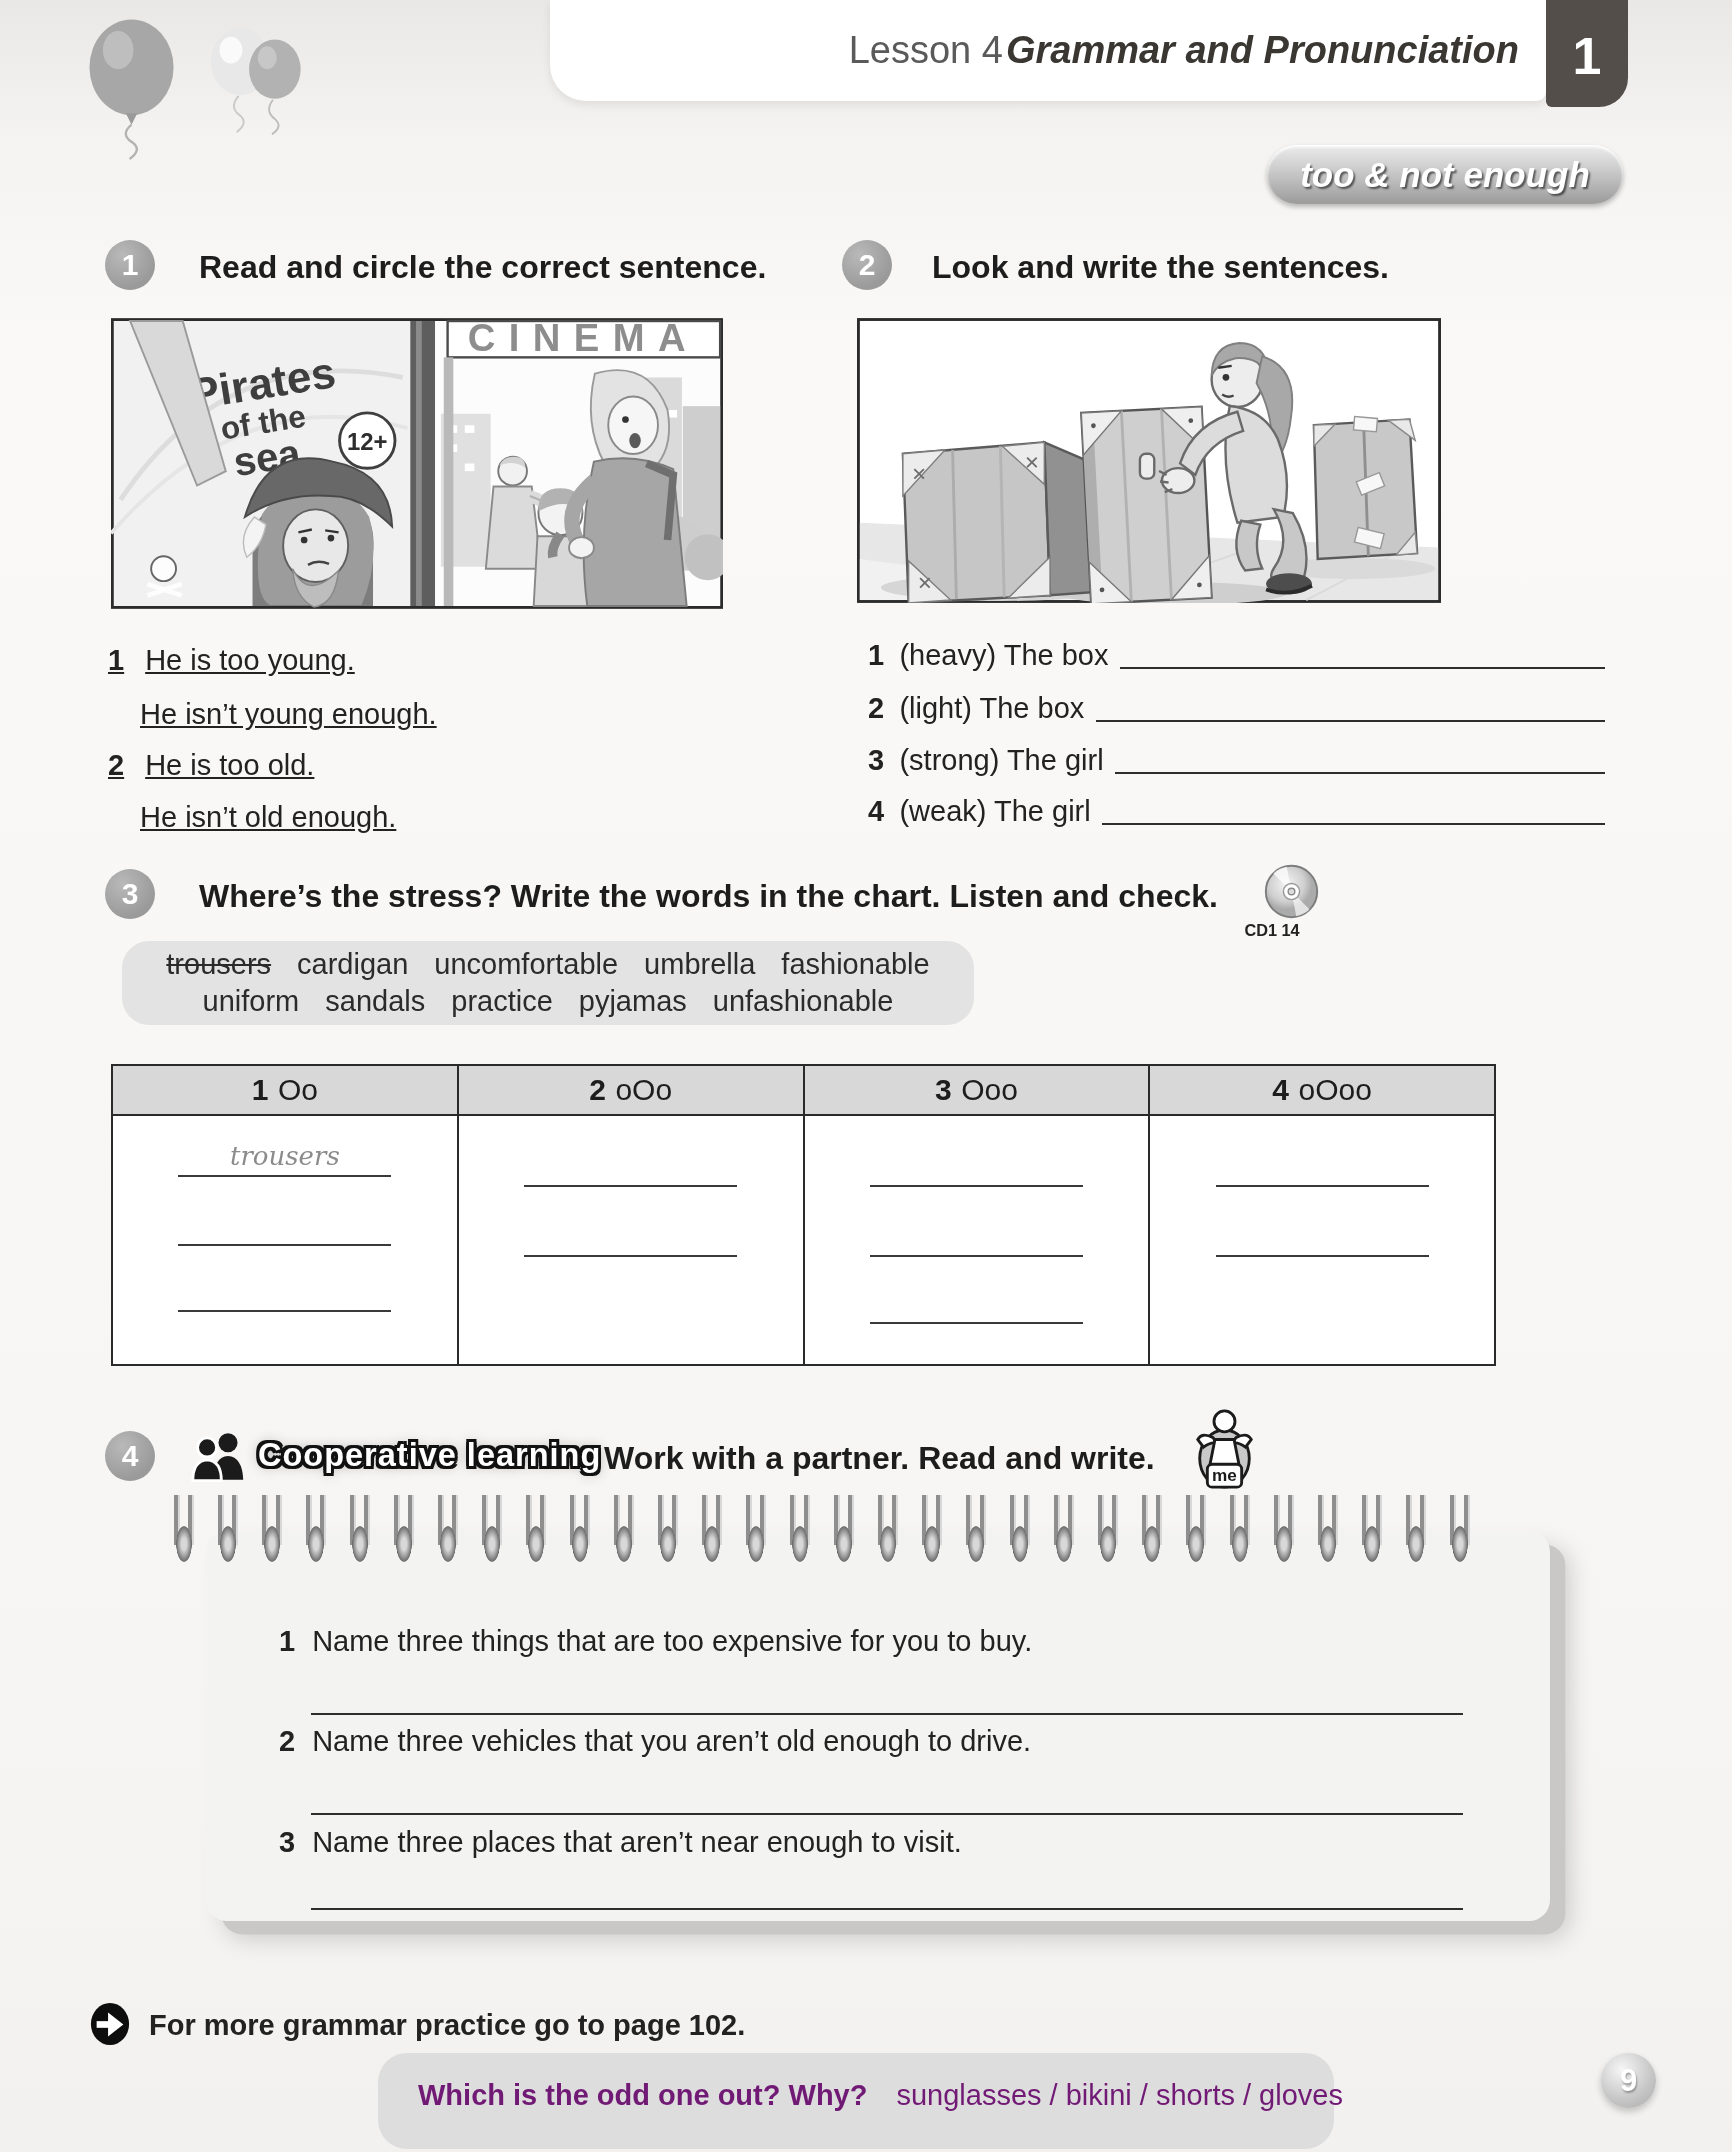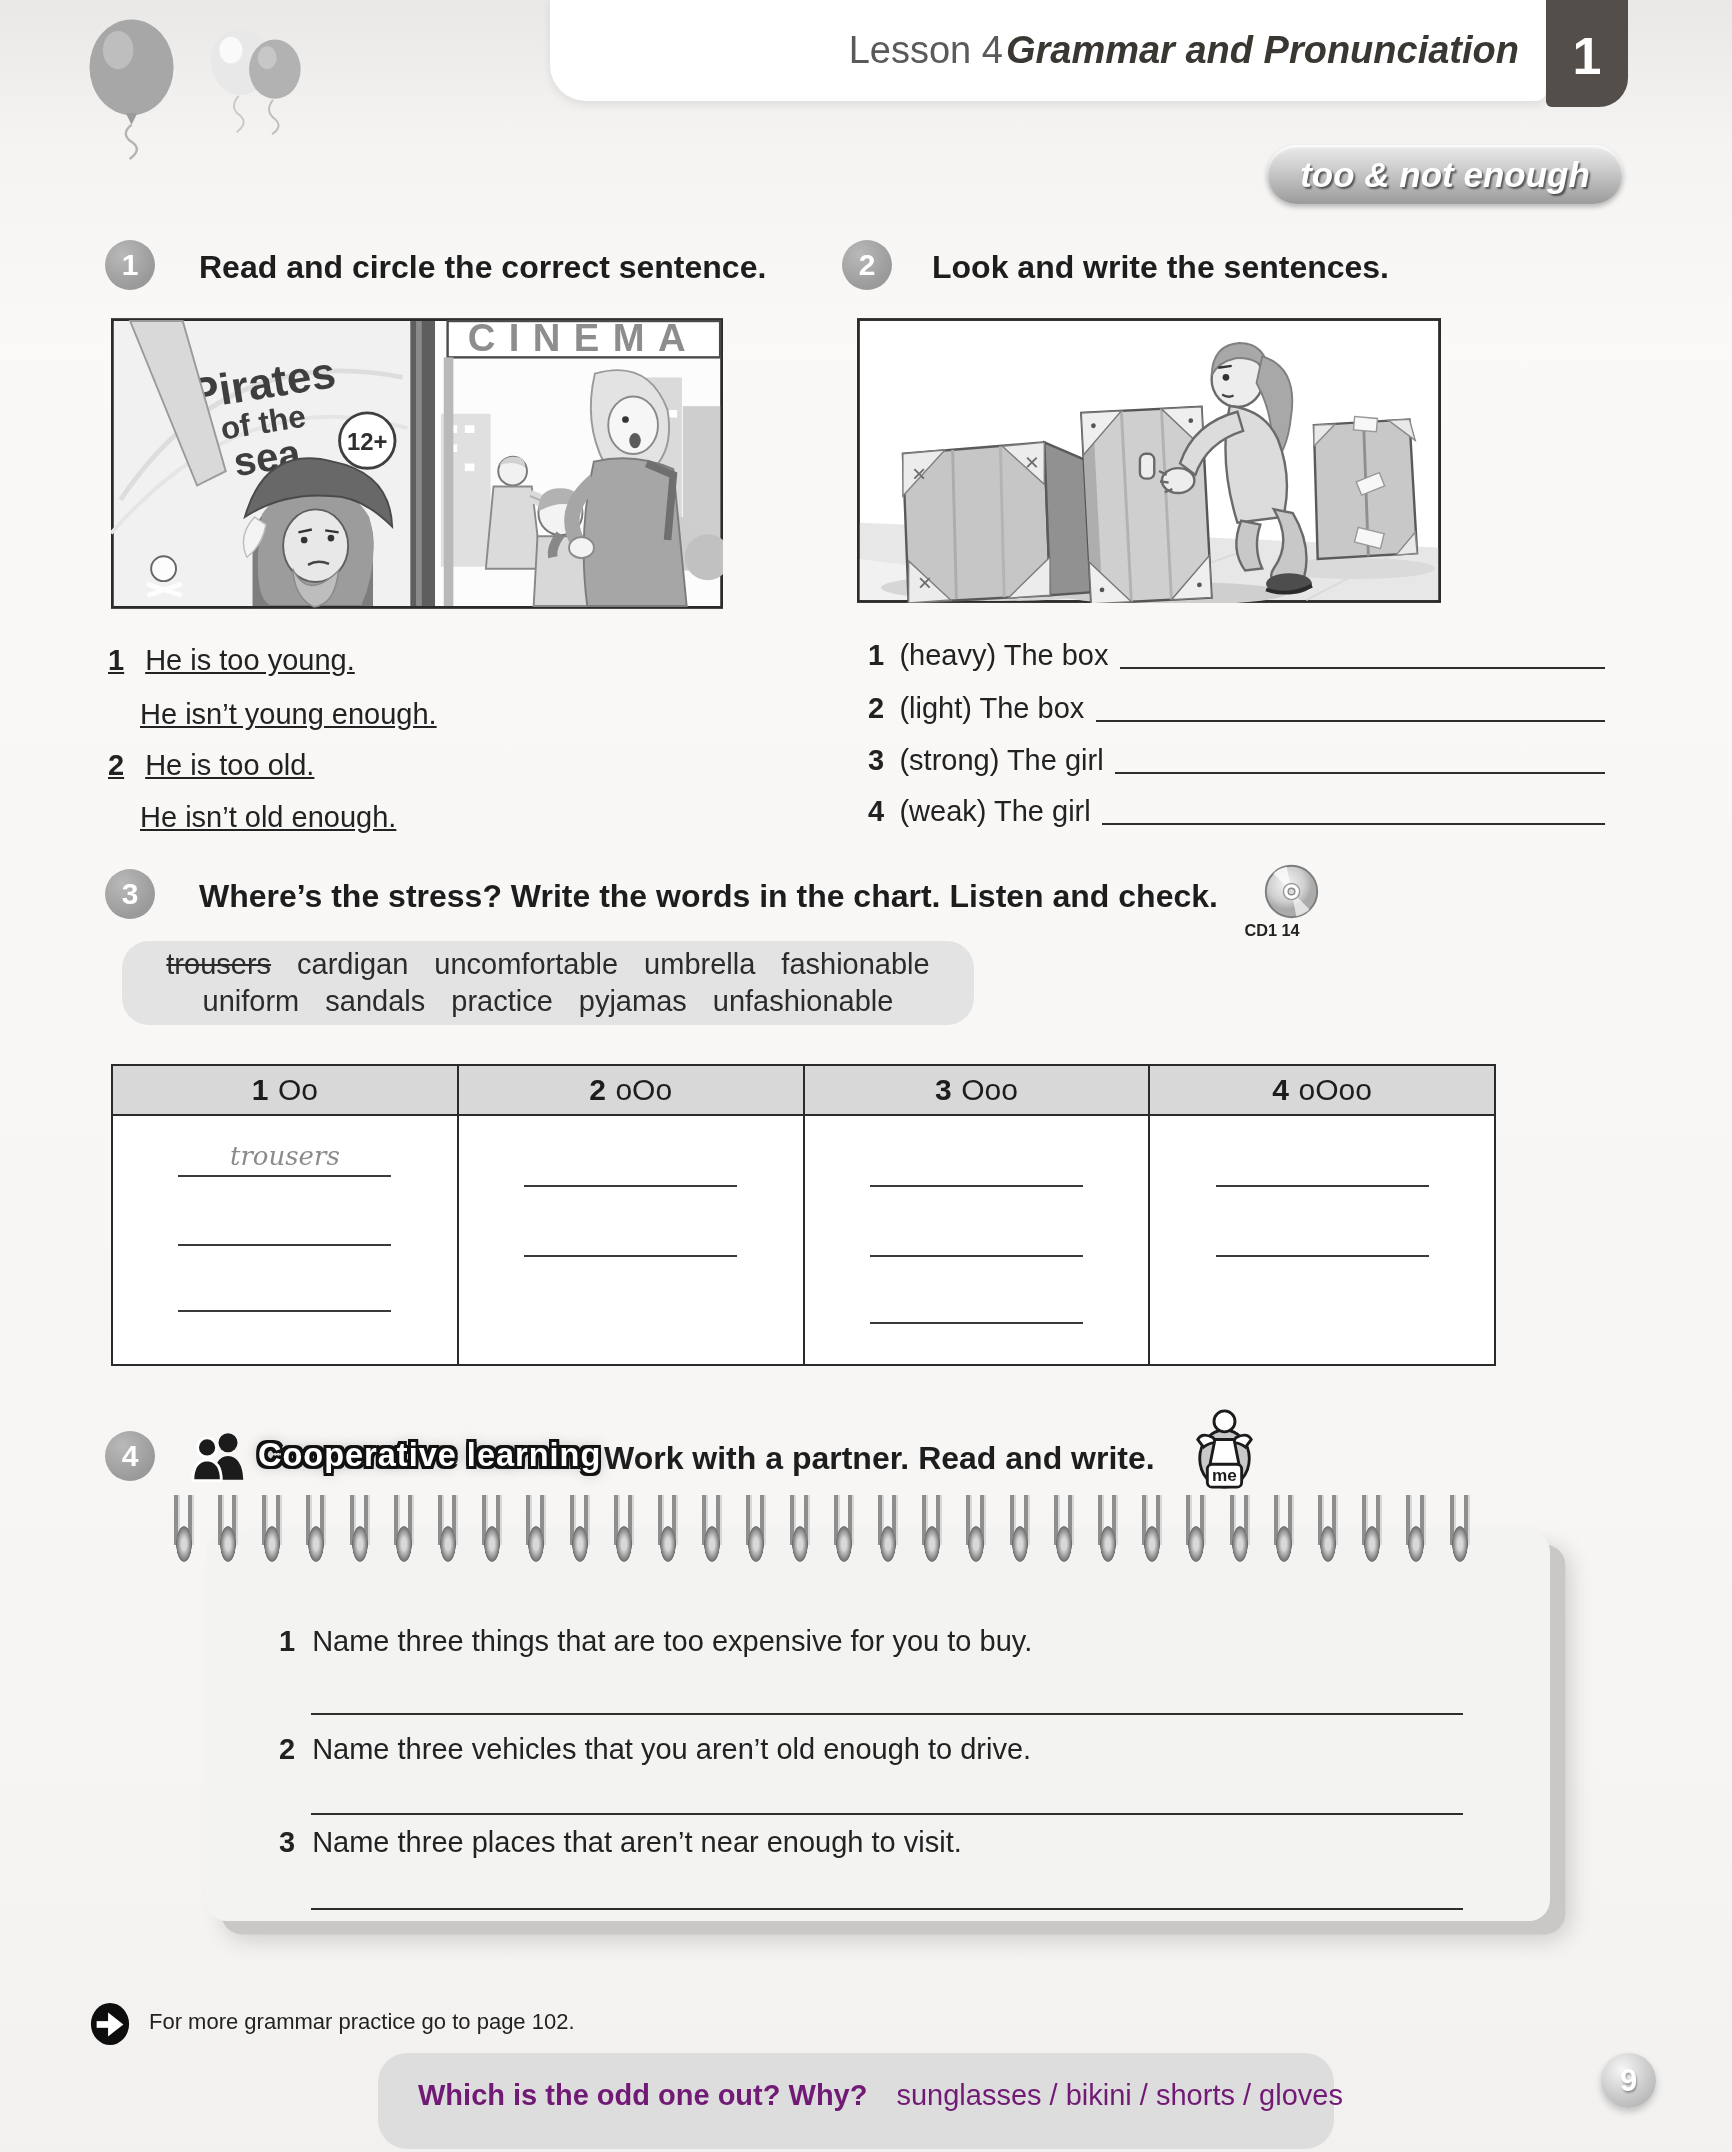--- a/index.html
+++ b/index.html
@@ -75,21 +75,21 @@
       background:repeating-linear-gradient(90deg, transparent 0 11.5px, #8e8e8e 11.5px 15.3px, #d8d8d8 15.3px 17px,
                  transparent 17px 25px, #8e8e8e 25px 29px, #d8d8d8 29px 31px, transparent 31px 44px); }
   .spiral::after { content:''; position:absolute; left:0; right:0; top:23px; height:52px;
       background-image:radial-gradient(ellipse 10.5px 24px at 21px 26px, #d8d8d8 0 25%, #979797 55%, #6e6e6e 72%, transparent 76%);
       background-size:44px 52px; background-repeat:repeat-x; }
   .q-row { font-size:29px; color:#222; white-space:nowrap; z-index:6; }
   .q-num { font-weight:700; margin-right:17px; }
   .q-line { border-bottom:2.4px solid #2e2e2e; z-index:6; }
 
   
-  .grammar-note { font-size:22px; color:#222; }
+  .grammar-note { font-size:29px; color:#222;font-weight:bold; }
   .odd-bar { left:378px; top:2053px; width:956px; height:96px; background:#dedddd;
              border-radius:29px; display:flex; align-items:flex-start; padding:26px 0 0 40px;
              font-size:29px; color:#701a75; white-space:nowrap; }
   .odd-q { font-weight:700; margin-right:29px; }
   .page-ball { left:1601px; top:2053px; width:55px; height:55px; border-radius:50%;
                background:radial-gradient(circle at 38% 30%, #f6f6f6, #c9c9c9 55%, #a9a9a9 100%);
                box-shadow:0 3.8px 7.6px rgba(0,0,0,.2);
                display:flex; align-items:center; justify-content:center;
                color:#fff; font-size:31px; font-weight:700; text-shadow:1px 1.9px 1.9px rgba(0,0,0,.3); }
 
@@ -384,21 +384,21 @@
     <text x="36" y="76" text-anchor="middle" font-size="18" font-weight="bold" fill="#1b1b1b">me</text>
   </svg>
 
   <div class="abs sheet"></div>
   <div class="abs spiral"></div>
 
   <div class="abs q-row" style="left:279px; top:1625px;">
     <span class="q-num">1</span><span>Name three things that are too expensive for you to buy.</span>
   </div>
   <div class="abs q-line" style="left:311px; top:1713px; width:1152px;"></div>
-  <div class="abs q-row" style="left:279px; top:1725px;margin-top:8px;">
+  <div class="abs q-row" style="left:279px; top:1725px;">
     <span class="q-num">2</span><span>Name three vehicles that you aren’t old enough to drive.</span>
   </div>
   <div class="abs q-line" style="left:311px; top:1813px; width:1152px;"></div>
   <div class="abs q-row" style="left:279px; top:1826px;">
     <span class="q-num">3</span><span>Name three places that aren’t near enough to visit.</span>
   </div>
   <div class="abs q-line" style="left:311px; top:1908px; width:1152px;"></div>
 
   <svg class="abs" style="left:89px; top:2002px;" width="42" height="44" viewBox="0 0 44 46">
     <ellipse cx="22" cy="23" rx="20" ry="22" fill="#0d0d0d"></ellipse>

